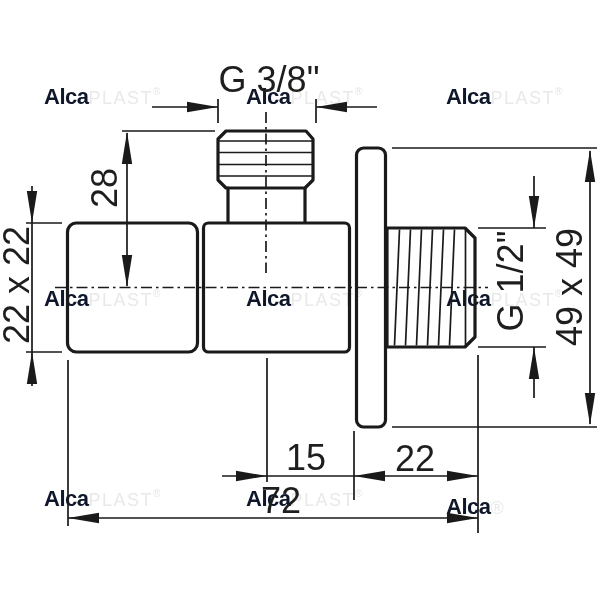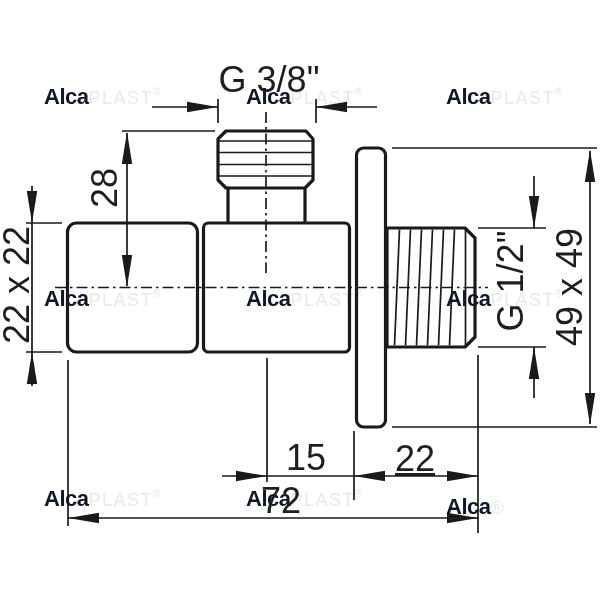--- a/index.html
+++ b/index.html
@@ -115,16 +115,16 @@
       <polygon points="478,518 447,512.8 447,523.2"></polygon>
     </g>
   </svg>
 
   <div class="dim-label" style="left:269px;top:80px;">G 3/8"</div>
   <div class="dim-label rot" style="left:105px;top:188px;">28</div>
   <div class="dim-label rot" style="left:17px;top:285px;">22 x 22</div>
   <div class="dim-label rot" style="left:570px;top:287px;">49 x 49</div>
   <div class="dim-label rot" style="left:511px;top:281px;">G 1/2"</div>
   <div class="dim-label" style="left:306px;top:458px;">15</div>
-  <div class="dim-label" style="left:415px;top:459px;text-decoration:underline;">22</div>
+  <div class="dim-label" style="left:415px;top:459px;">22</div>
   <div class="dim-label" style="left:281px;top:501px;">72</div>
 
 </div>
 
 </body></html>

